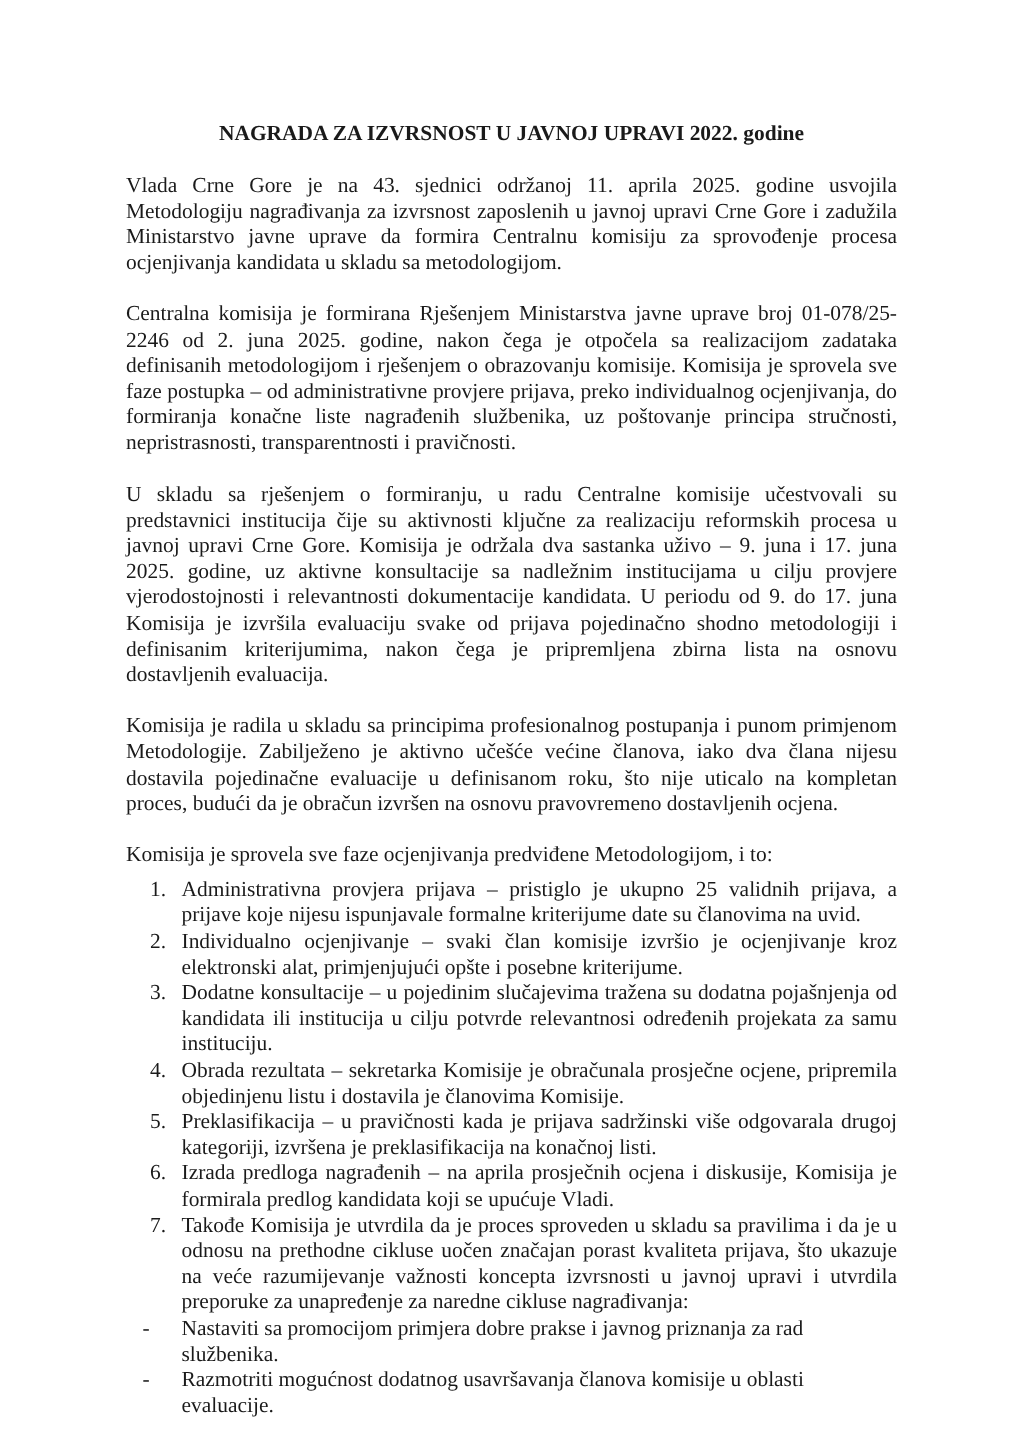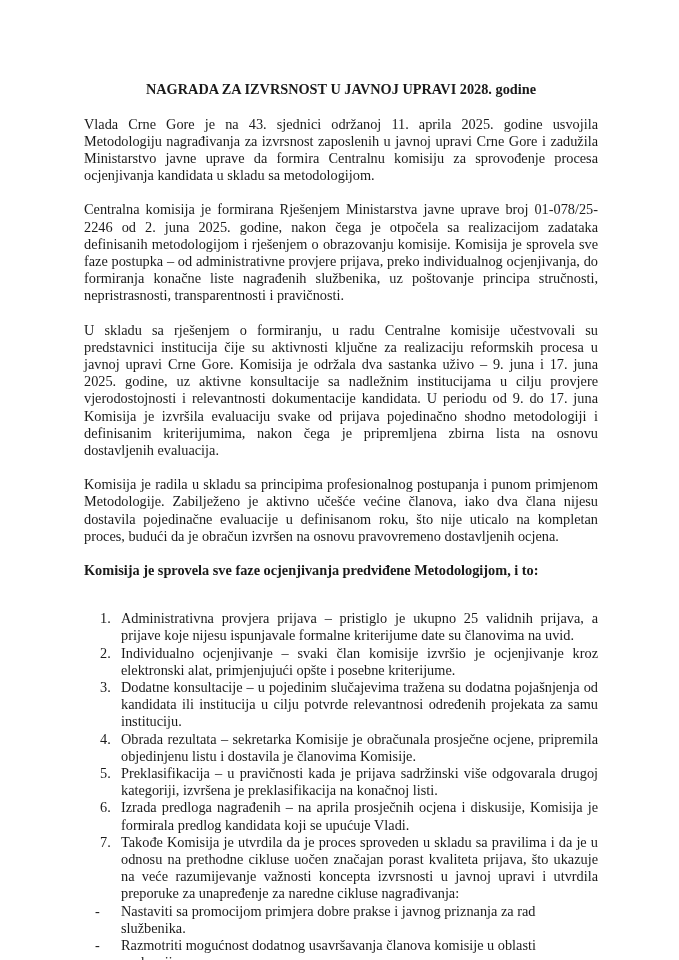--- a/index.html
+++ b/index.html
@@ -19,21 +19,21 @@
       font-weight: bold;
       font-size: 14.3px;
       line-height: 17.5px;
       margin: 0 0 17px 0;
     }
     .title span { display: block; }
     p {
       margin: 0 0 17px 0;
       text-align: justify;
     }
-    p.last-intro { margin-bottom: 31px; font-weight: bold; }
+    p.last-intro { margin-bottom: 6px; }
     ol.phases {
       margin: 0;
       padding: 0 0 0 37px;
       list-style: none;
     }
     ol.phases li {
       position: relative;
       text-align: justify;
       margin: 0;
     }
@@ -52,21 +52,21 @@
       position: absolute;
       left: -26px;
       top: 0;
     }
   </style>
 </head>
 <body>
 
 <div class="page">
   <div class="title">
-    <span>NAGRADA ZA IZVRSNOST U JAVNOJ UPRAVI 2028. godine</span>
+    <span>NAGRADA ZA IZVRSNOST U JAVNOJ UPRAVI 2022. godine</span>
   </div>
 
   <p>Vlada Crne Gore je na 43. sjednici održanoj 11. aprila 2025. godine usvojila Metodologiju nagrađivanja za izvrsnost zaposlenih u javnoj upravi Crne Gore  i zadužila Ministarstvo javne uprave da formira Centralnu komisiju za sprovođenje procesa ocjenjivanja kandidata u skladu sa metodologijom.</p>
   <p>Centralna komisija je formirana Rješenjem Ministarstva javne uprave broj 01-078/25-2246 od 2. juna 2025. godine, nakon čega je otpočela sa realizacijom zadataka definisanih metodologijom i rješenjem o obrazovanju komisije. Komisija je sprovela sve faze postupka – od administrativne provjere prijava, preko individualnog ocjenjivanja, do formiranja konačne liste nagrađenih službenika, uz poštovanje principa stručnosti, nepristrasnosti, transparentnosti i pravičnosti.</p>
   <p>U skladu sa rješenjem o formiranju, u radu Centralne komisije učestvovali su predstavnici institucija čije su aktivnosti ključne za realizaciju reformskih procesa u javnoj upravi Crne Gore. Komisija je održala dva sastanka uživo – 9. juna i 17. juna 2025. godine, uz aktivne konsultacije sa nadležnim institucijama u cilju provjere vjerodostojnosti i relevantnosti dokumentacije kandidata. U periodu od 9. do 17. juna Komisija je izvršila evaluaciju svake od prijava pojedinačno shodno metodologiji i definisanim kriterijumima, nakon čega je pripremljena zbirna lista na osnovu dostavljenih evaluacija.</p>
   <p>Komisija je radila u skladu sa principima profesionalnog postupanja i punom primjenom Metodologije. Zabilježeno je aktivno učešće većine članova, iako dva člana nijesu dostavila pojedinačne evaluacije u definisanom roku, što nije uticalo na kompletan proces, budući da je obračun izvršen na osnovu pravovremeno dostavljenih ocjena.</p>
   <p class="last-intro">Komisija je sprovela sve faze ocjenjivanja predviđene Metodologijom, i to:</p>
 
   <ol class="phases">
     <li><span class="num">1.</span><span>Administrativna provjera prijava – pristiglo je ukupno 25 validnih prijava, a prijave koje nijesu ispunjavale formalne kriterijume date su članovima na uvid.</span></li>

